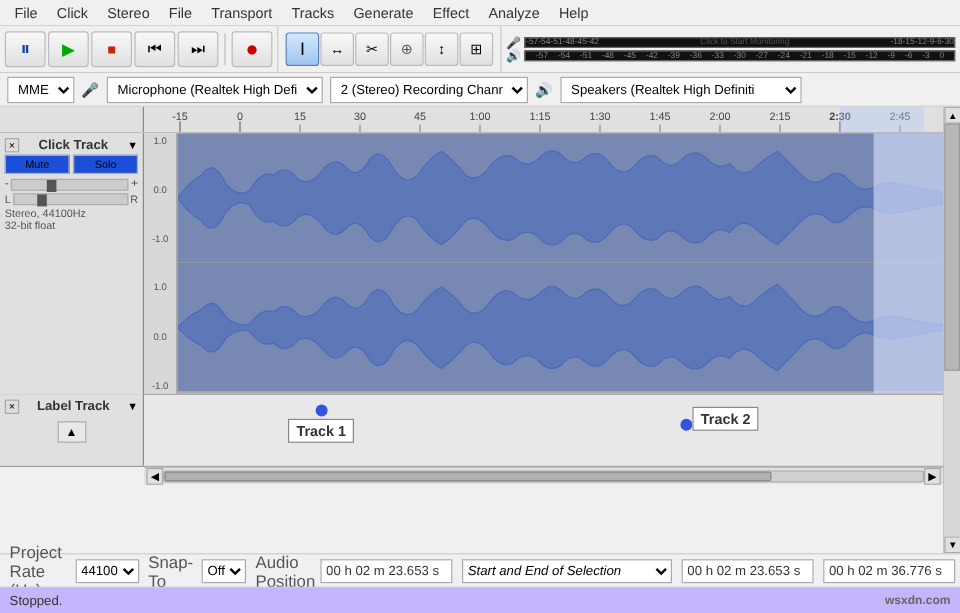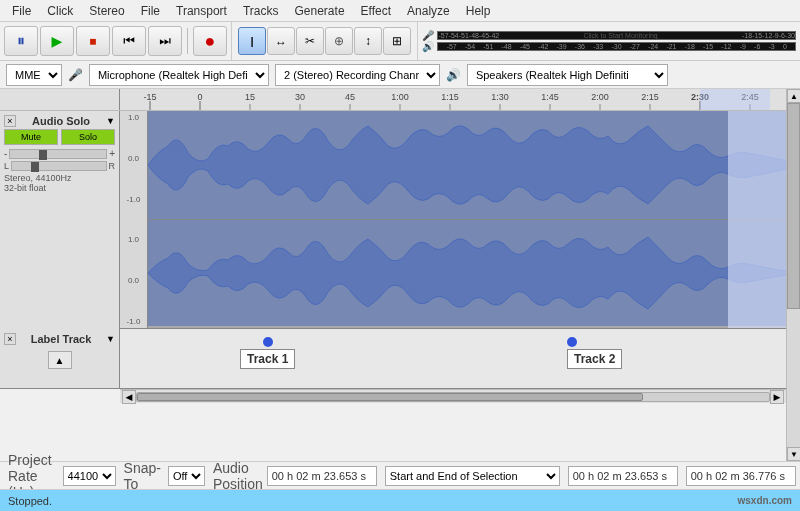--- a/index.html
+++ b/index.html
@@ -29,39 +29,39 @@
     .device-select { height: 22px; border: 1px solid #aaa; background: white; font-size: 11px; padding: 0 4px; cursor: pointer; }
 
     
     .track { display: flex; border-bottom: 1px solid #888; }
     .track-controls { width: 120px; background: #e0e0e0; border-right: 1px solid #888; padding: 4px; flex-shrink: 0; }
     .track-header { display: flex; align-items: center; justify-content: space-between; margin-bottom: 2px; }
     .track-close { width: 12px; height: 12px; background: #ddd; border: 1px solid #aaa; cursor: pointer; display: flex; align-items: center; justify-content: center; font-size: 9px; }
     .track-name { font-size: 11px; font-weight: bold; color: #333; }
     .track-name-arrow { font-size: 9px; }
     .track-btns { display: flex; gap: 3px; margin-bottom: 3px; }
-    .track-btn { flex: 1; height: 16px; border: 1px solid #aaa; background: #84cc16; cursor: pointer; font-size: 9px; text-align: center; }
+    .track-btn { flex: 1; height: 16px; border: 1px solid #aaa; background: #1d4ed8; cursor: pointer; font-size: 9px; text-align: center; }
     .slider-row { display: flex; align-items: center; margin-bottom: 2px; gap: 2px; }
     .mini-slider { flex: 1; height: 10px; background: #ccc; border: 1px solid #aaa; position: relative; cursor: pointer; }
     .mini-slider-thumb { width: 8px; height: 10px; background: #555; position: absolute; top: 0; }
     .track-info { font-size: 9px; color: #555; margin-top: 2px; }
 
     
     .scrollbar-h { height: 14px; background: #e0e0e0; border-top: 1px solid #bbb; display: flex; align-items: center; padding: 0 2px; }
     .scroll-track { flex: 1; height: 10px; background: #d0d0d0; border: 1px solid #aaa; border-radius: 2px; position: relative; }
     .scroll-thumb { height: 100%; width: 80%; background: #b0b0b0; border: 1px solid #888; border-radius: 2px; position: absolute; left: 0; }
     .scroll-arr { width: 14px; height: 14px; background: #e0e0e0; border: 1px solid #aaa; display: flex; align-items: center; justify-content: center; cursor: pointer; font-size: 9px; }
     .status-bar-tools { height: 28px; background: #f0f0f0; border-top: 1px solid #ccc; display: flex; align-items: center; gap: 8px; padding: 0 8px; }
     .status-field { display: flex; align-items: center; gap: 4px; font-size: 11px; color: #333; }
     .status-label { font-size: 14px; color: #555; }
     .time-input { height: 20px; border: 1px solid #aaa; background: white; font-size: 11px; padding: 0 4px; color: #333; width: 110px; }
     .project-rate-select { height: 20px; border: 1px solid #aaa; background: white; font-size: 11px; width: 60px; }
     .snapto-select { height: 20px; border: 1px solid #aaa; background: white; font-size: 11px; width: 40px; }
-    .selection-mode-select { height: 20px; border: 1px solid #aaa; background: white; font-size: 11px; width: 175px; }
-    .status-text-bar { height: 22px; background: #7dd3fc; border-top: 1px solid #ccc; display: flex; align-items: center; padding: 0 8px; font-size: 11px; color: #333; }
+    .selection-mode-select { height: 20px; border: 1px solid #aaa; background: white; font-size: 11px; width: 175px; font-style: italic; }
+    .status-text-bar { height: 22px; background: #c4b5fd; border-top: 1px solid #ccc; display: flex; align-items: center; padding: 0 8px; font-size: 11px; color: #333; }
     .status-right { margin-left: auto; font-size: 10px; color: #666; font-weight: bold; }
 
     
     .label-track { display: flex; height: 60px; border-bottom: 1px solid #888; }
     .label-track-controls { width: 120px; background: #e0e0e0; border-right: 1px solid #888; padding: 4px; flex-shrink: 0; }
     .label-track-area { flex: 1; background: #e8e8e8; position: relative; }
 
     
     .v-scrollbar { width: 14px; background: #e0e0e0; border-left: 1px solid #bbb; display: flex; flex-direction: column; }
     .v-scroll-btn { width: 14px; height: 14px; background: #e0e0e0; border: 1px solid #aaa; display: flex; align-items: center; justify-content: center; cursor: pointer; font-size: 8px; }
@@ -220,21 +220,21 @@
             <rect x="580" y="0" width="70" height="22" fill="rgba(180,200,255,0.4)"></rect>
           </svg>
         </div>
       </div>
 
       <div class="track" style="height:218px; flex-shrink:0;">
 
         <div class="track-controls" style="height:218px;">
           <div class="track-header">
             <div class="track-close">×</div>
-            <span class="track-name">Audio Solo</span>
+            <span class="track-name">Click Track</span>
             <span class="track-name-arrow" style="cursor:pointer;">▼</span>
           </div>
           <div class="track-btns">
             <button class="track-btn">Mute</button>
             <button class="track-btn">Solo</button>
           </div>
           <div class="slider-row">
             <span style="font-size:10px;color:#555;">-</span>
             <div class="mini-slider">
               <div class="mini-slider-thumb" style="left:30%;"></div>
@@ -304,21 +304,21 @@
             <button style="width:24px; height:18px; border:1px solid #aaa; background:#e8e8e8; cursor:pointer; font-size:10px;">▲</button>
           </div>
         </div>
         <div class="label-track-area">
 
           <div style="position:absolute; left:120px; top:8px; display:flex; flex-direction:column; align-items:center;">
             <div style="width:10px; height:10px; background:#3355dd; border-radius:50%; cursor:pointer;"></div>
             <div style="background:white; border:1px solid #888; padding:2px 6px; font-size:12px; font-weight:bold; color:#333; margin-top:2px;">Track 1</div>
           </div>
 
-          <div style="position:absolute; left:447px; top:8px; display:flex; flex-direction:column; align-items:flex-start;">
+          <div style="position:absolute; left:447px; top:8px; display:flex; flex-direction:row; align-items:flex-end;">
             <div style="width:10px; height:10px; background:#3355dd; border-radius:50%; cursor:pointer;"></div>
             <div style="background:white; border:1px solid #888; padding:2px 6px; font-size:12px; font-weight:bold; color:#333; margin-top:2px;">Track 2</div>
           </div>
         </div>
       </div>
 
       <div class="scrollbar-h" style="margin-left:120px;">
         <div class="scroll-arr">◀</div>
         <div class="scroll-track">
           <div class="scroll-thumb"></div>

